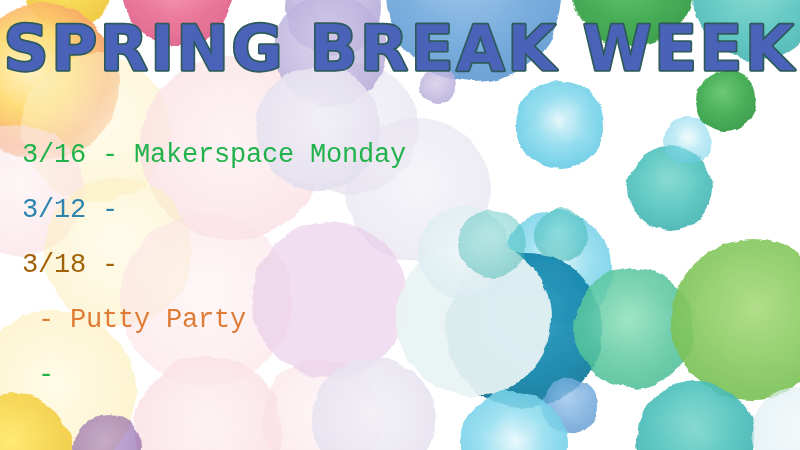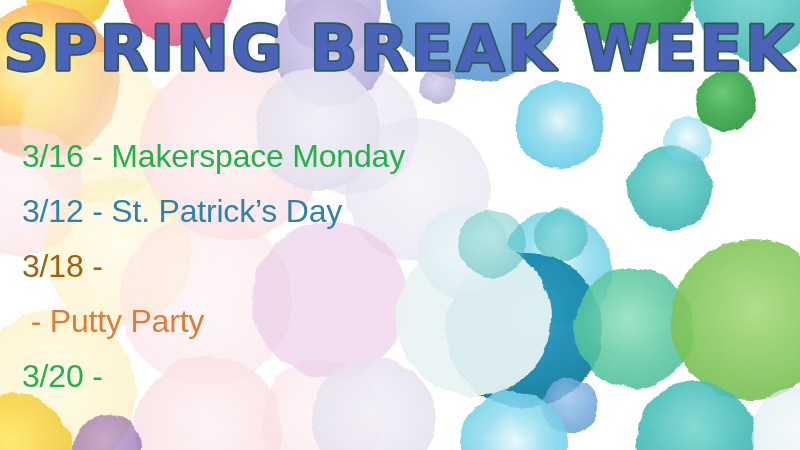--- a/index.html
+++ b/index.html
@@ -50,22 +50,22 @@
     stroke-linejoin: round;
   }
   
   #events {
     position: absolute;
     left: 22px;
     top: 128px;
     width: 520px;
   }
   .event-line {
-    font-family: Liberation Sans, sans-serif;
-    font-size: 32px;
+    font-family: Liberation Mono, monospace;
+    font-size: 27px;
     font-weight: 400;
     line-height: 1;
     height: 55px;
     display: flex;
     align-items: center;
     white-space: pre;
     letter-spacing: -0.2px;
   }
   .event-date { margin-right: 0; }
   .event-sep  { }
@@ -249,29 +249,29 @@
     </svg>
   </div>
 
   <div id="events">
 
     <div class="event-line" style="color:#22b24c">
       <span class="event-date">3/16</span><span class="event-sep"> - </span><span class="event-name">Makerspace Monday</span>
     </div>
 
     <div class="event-line" style="color:#2b84ae">
-      <span class="event-date">3/12</span><span class="event-sep"> - </span><span class="event-name">St. Patrick’s Day</span>
+      <span class="event-date">3/12</span><span class="event-sep"> - </span>
     </div>
 
     <div class="event-line" style="color:#a16207">
       <span class="event-date">3/18</span><span class="event-sep"> - </span>
     </div>
 
     <div class="event-line" style="color:#e07c35">
       <span class="event-sep"> - </span><span class="event-name">Putty Party</span>
     </div>
 
     <div class="event-line" style="color:#22b24c">
-      <span class="event-date">3/20</span><span class="event-sep"> -  </span>
+      <span class="event-sep"> -  </span>
     </div>
 
   </div>
 </div>
 
 </body></html>

